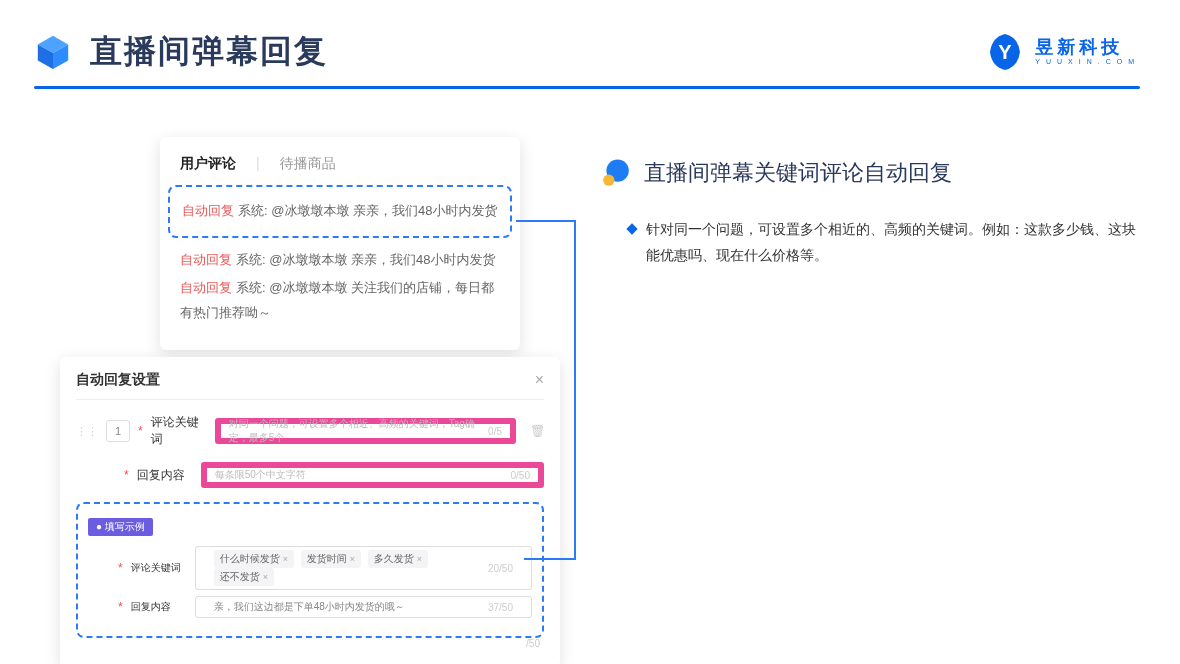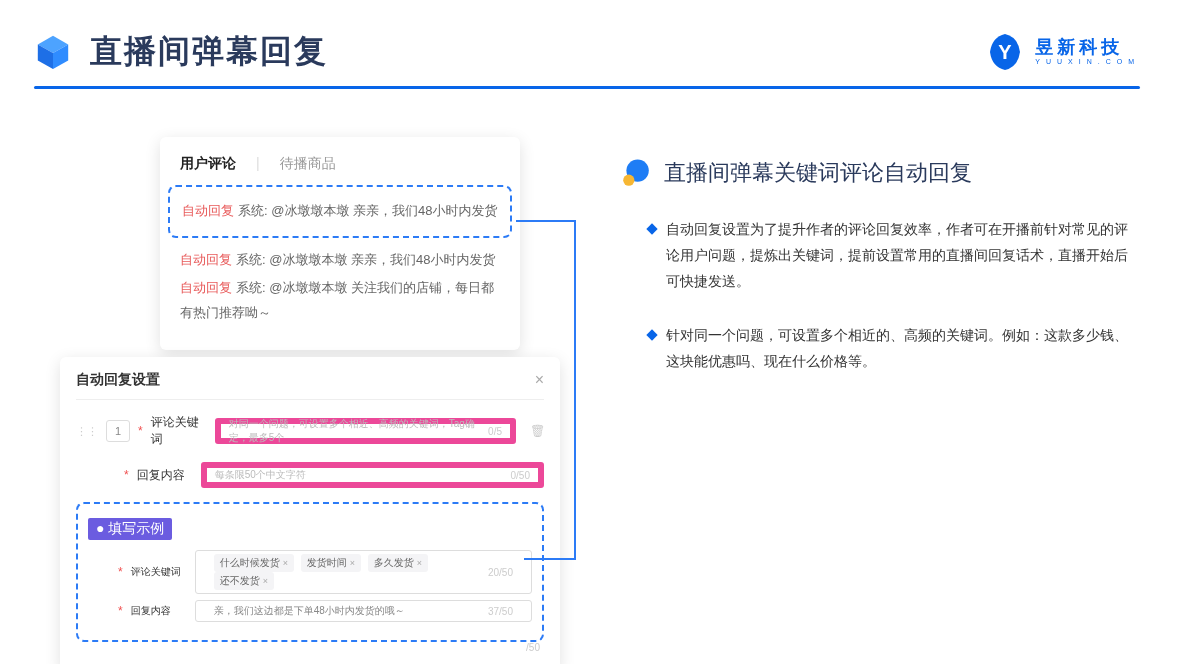--- a/index.html
+++ b/index.html
@@ -7,21 +7,21 @@
 .header{display:flex;align-items:center;justify-content:space-between;padding:30px 40px 12px 34px;}
 .title-wrap{display:flex;align-items:center;gap:18px;}
 .cube-icon{width:38px;height:38px;}
 .title{font-size:32px;font-weight:700;color:#2a3a5c;letter-spacing:2px;}
 .brand{display:flex;align-items:center;gap:10px;}
 .brand-logo{width:40px;height:40px;}
 .brand-text{display:flex;flex-direction:column;line-height:1.1;}
 .brand-cn{font-size:18px;font-weight:700;color:#0865e8;letter-spacing:4px;}
 .brand-en{font-size:7px;letter-spacing:6px;color:#0865e8;}
 .header-line{height:3px;background:#0865e8;margin:0 40px 0 34px;border-radius:2px;}
-.content{display:flex;padding:48px 40px 0 60px;gap:40px;position:relative;}
+.content{display:flex;padding:48px 40px 0 60px;gap:20px;position:relative;}
 .left{position:relative;width:520px;height:520px;}
 .card{background:#fff;border-radius:6px;box-shadow:0 4px 16px rgba(0,0,0,0.12);position:absolute;}
 .card1{width:360px;top:0;left:100px;padding:18px 20px 22px;}
 .tabs{display:flex;gap:20px;font-size:14px;margin-bottom:12px;}
 .tab{color:#999;cursor:pointer;}
 .tab.active{color:#222;font-weight:600;}
 .tab-sep{color:#ddd;}
 .comment{font-size:13px;line-height:1.9;color:#666;padding:2px 0;}
 .auto-tag{color:#e85a5a;margin-right:4px;}
 .highlight-box{border:2.5px dashed #2c7bf6;border-radius:8px;padding:10px 12px;margin:2px -12px 8px;}
@@ -31,21 +31,21 @@
 .form-row{display:flex;align-items:center;gap:8px;margin:14px 0;}
 .row-num{width:24px;height:22px;border:1px solid #ddd;border-radius:3px;font-size:11px;text-align:center;line-height:20px;color:#888;}
 .req{color:#f05050;font-size:12px;}
 .label{font-size:12px;color:#333;width:56px;}
 .input{flex:1;height:26px;border:6px solid #ec4899;border-radius:3px;font-size:10px;color:#bbb;padding:0 8px;display:flex;align-items:center;justify-content:space-between;}
 .counter{color:#ccc;font-size:10px;}
 .trash{width:14px;height:14px;color:#ccc;font-size:12px;margin-left:6px;}
 .example-box{border:2.5px dashed #2c7bf6;border-radius:8px;padding:8px 10px 12px;margin-top:8px;}
 .add-link{color:#5b6fe0;font-size:11px;}
 .add-hint{color:#bbb;font-size:10px;margin-left:4px;}
-.example-tag{display:inline-block;background:#6b5ce0;color:#fff;font-size:14px;padding:2px 8px;border-radius:2px;margin:6px 0 4px;}
+.example-tag{display:inline-block;background:#6b5ce0;color:#fff;font-size:10px;padding:2px 8px;border-radius:2px;margin:6px 0 4px;}
 .chip{display:inline-flex;align-items:center;background:#f4f4f6;border-radius:3px;font-size:10px;color:#666;padding:2px 6px;margin-right:4px;}
 .chip-x{color:#aaa;margin-left:3px;font-size:9px;}
 .ex-input{border:1px solid #ddd;border-radius:3px;padding:3px 18px;display:flex;align-items:center;justify-content:space-between;font-size:10px;flex:1;}
 .right{flex:1;padding-top:20px;}
 .sec-head{display:flex;align-items:center;gap:12px;margin-bottom:28px;}
 .bubble-icon{width:32px;height:32px;}
 .sec-title{font-size:22px;color:#2a3a5c;font-weight:500;}
 .bullet{display:flex;gap:10px;font-size:14px;color:#333;line-height:1.85;margin-bottom:28px;padding-left:28px;}
 .diamond{width:8px;height:8px;background:#0865e8;transform:rotate(45deg);margin-top:8px;flex-shrink:0;}
 .connector{position:absolute;border:2px solid #2c7bf6;z-index:5;}
@@ -165,20 +165,16 @@
   <div class="right">
     <div class="sec-head">
       <svg class="bubble-icon" viewBox="0 0 40 40">
           <circle cx="22" cy="17" r="14" fill="#1e7df5"></circle>
           <circle cx="11" cy="29" r="7" fill="#f7b733"></circle>
         </svg>
       <div class="sec-title">直播间弹幕关键词评论自动回复</div>
     </div>
     <div class="bullet">
       <div class="diamond"></div>
-      <div>自动回复设置为了提升作者的评论回复效率，作者可在开播前针对常见的评论用户问题，提炼出关键词，提前设置常用的直播间回复话术，直播开始后可快捷发送。</div>
-    </div>
-    <div class="bullet">
-      <div class="diamond"></div>
       <div>针对同一个问题，可设置多个相近的、高频的关键词。例如：这款多少钱、这块能优惠吗、现在什么价格等。</div>
     </div>
   </div>
 </div>
 
 </body></html>

